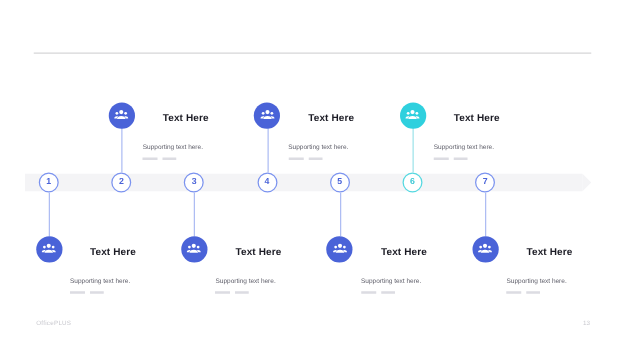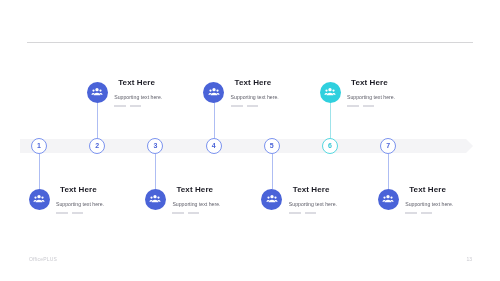--- a/index.html
+++ b/index.html
@@ -100,21 +100,21 @@
   
   .text-block {
     position: absolute;
     width: 120px;
   }
   .title {
     font-size: 8px;
     font-weight: 700;
     color: #1b1b24;
     letter-spacing: 0.1px;
-    margin: 4px;
+    margin: 16px;
     white-space: nowrap;
   }
   .subtitle {
     font-size: 5.2px;
     color: #5d5d68;
     margin: 7px 0 0 0;
     white-space: nowrap;
   }
   .faint-line {
     margin-top: 5px;

